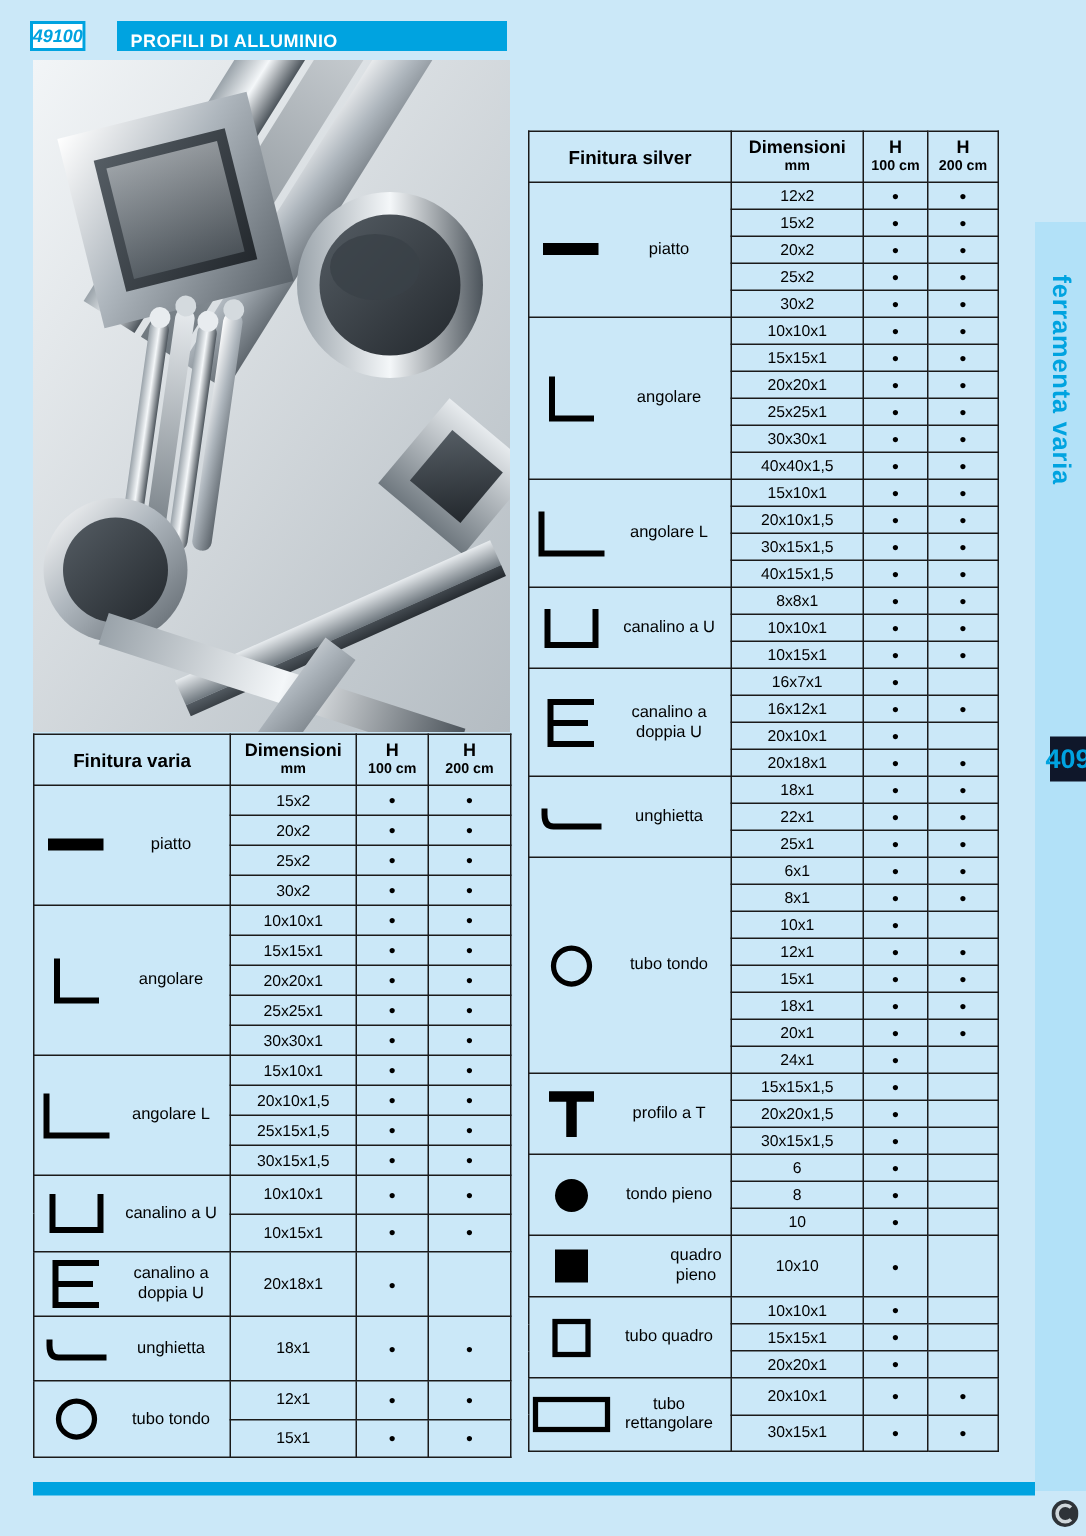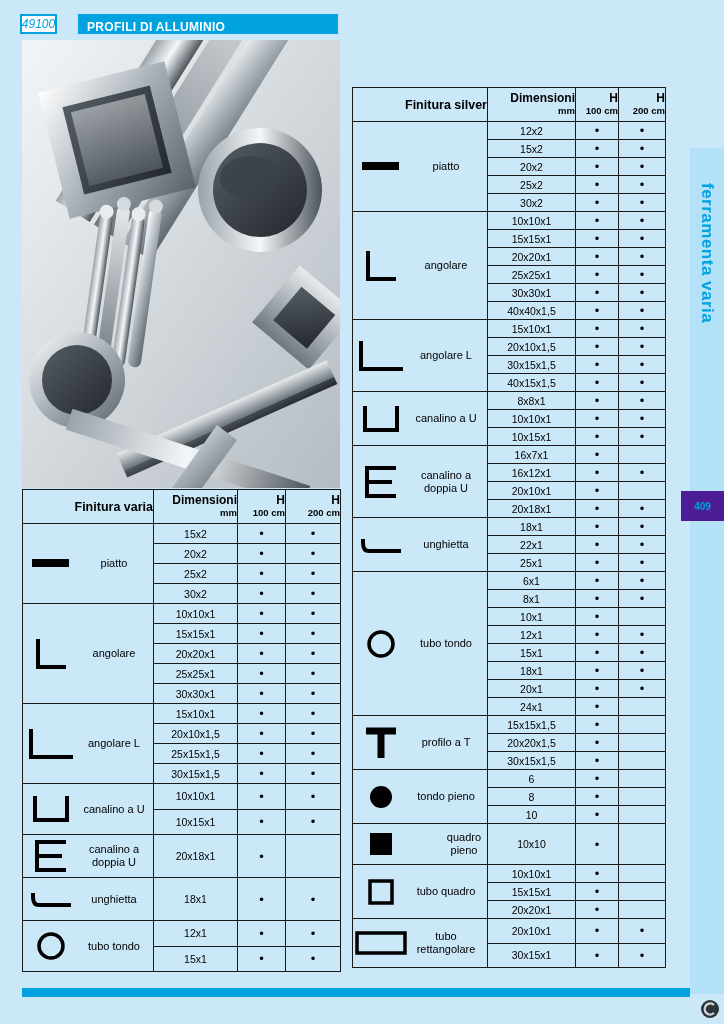--- a/index.html
+++ b/index.html
@@ -4,47 +4,47 @@
 <style>
   * { box-sizing: border-box; }
   html,body { margin:0; padding:0; }
   body { font-family: "Liberation Sans", "DejaVu Sans", sans-serif; }
 
   .page { position:relative; width:724px; height:1024px; background:#cbe8f8; overflow:hidden; }
 
   
   .code-box { position:absolute; left:20px; top:14px; width:37px; height:20px; background:#ffffff;
               border:2px solid #00a3e0; display:flex; align-items:center; justify-content:center;
-              color:#00a3e0; font-size:12px; font-weight:400; font-style:italic; }
+              color:#00a3e0; font-size:12px; font-weight:700; font-style:italic; }
   .title-bar { position:absolute; left:78px; top:14px; width:260px; height:20px; background:#00a3e0;
                color:#ffffff; display:flex; align-items:flex-end; padding-left:9px; font-size:12px;
                font-weight:700; letter-spacing:.3px; }
 
   
   .photo { position:absolute; left:22px; top:40px; width:318px; height:448px; overflow:hidden; }
   .photo svg { display:block; width:100%; height:100%; }
 
   
   .side-strip { position:absolute; right:0; top:148px; width:34px; height:846px; background:#b2e1f8; }
   .side-label { position:absolute; top:183px; right:7px; writing-mode:vertical-rl;
                 color:#00a3e0; font-weight:700; font-size:17px; letter-spacing:.5px; }
-  .page-num { position:absolute; right:0; top:491px; width:43px; height:30px; background:#4c1d95;
-              color:#00a3e0; font-weight:700; font-size:10px; display:flex; align-items:center; justify-content:center; }
+  .page-num { position:absolute; right:0; top:491px; width:24px; height:30px; background:#0f172a;
+              color:#00a3e0; font-weight:700; font-size:18px; display:flex; align-items:center; justify-content:center; }
 
   .bottom-bar { position:absolute; left:22px; top:988px; width:668px; height:9px; background:#00a3e0; }
   .logo { position:absolute; right:5px; top:1000px; width:18px; height:18px; }
 
   
   .tblwrap { position:absolute; }
   #table-cromo  { left:22px;  top:489px; width:318px; }
   #table-silver { left:352px; top:87px;  width:313px; }
 
   table.tbl { width:100%; border-collapse:collapse; table-layout:fixed; }
   .tbl th, .tbl td { border:1px solid #1a1a1a; padding:0; text-align:center; vertical-align:middle; color:#000; }
-  .tbl thead th { height:34px;text-align:right; }
+  .tbl thead th { height:34px; }
   .tt { font-size:12.5px; font-weight:700; text-align:left; padding-left:8px; }
   .c1 { font-size:12px; line-height:1.15; }
   .c2 { font-size:9.5px;  line-height:1.15; }
   .dim { font-size:10.5px; }
   .dot { font-size:13px; line-height:1; }
   #table-cromo  tbody td { height:20px; }
   #table-silver tbody td { height:18px; }
   .gcell { padding:0; }
   .gwrap { display:flex; align-items:center; }
   .gicon { flex:0 0 56px; display:flex; align-items:center; justify-content:center; }

